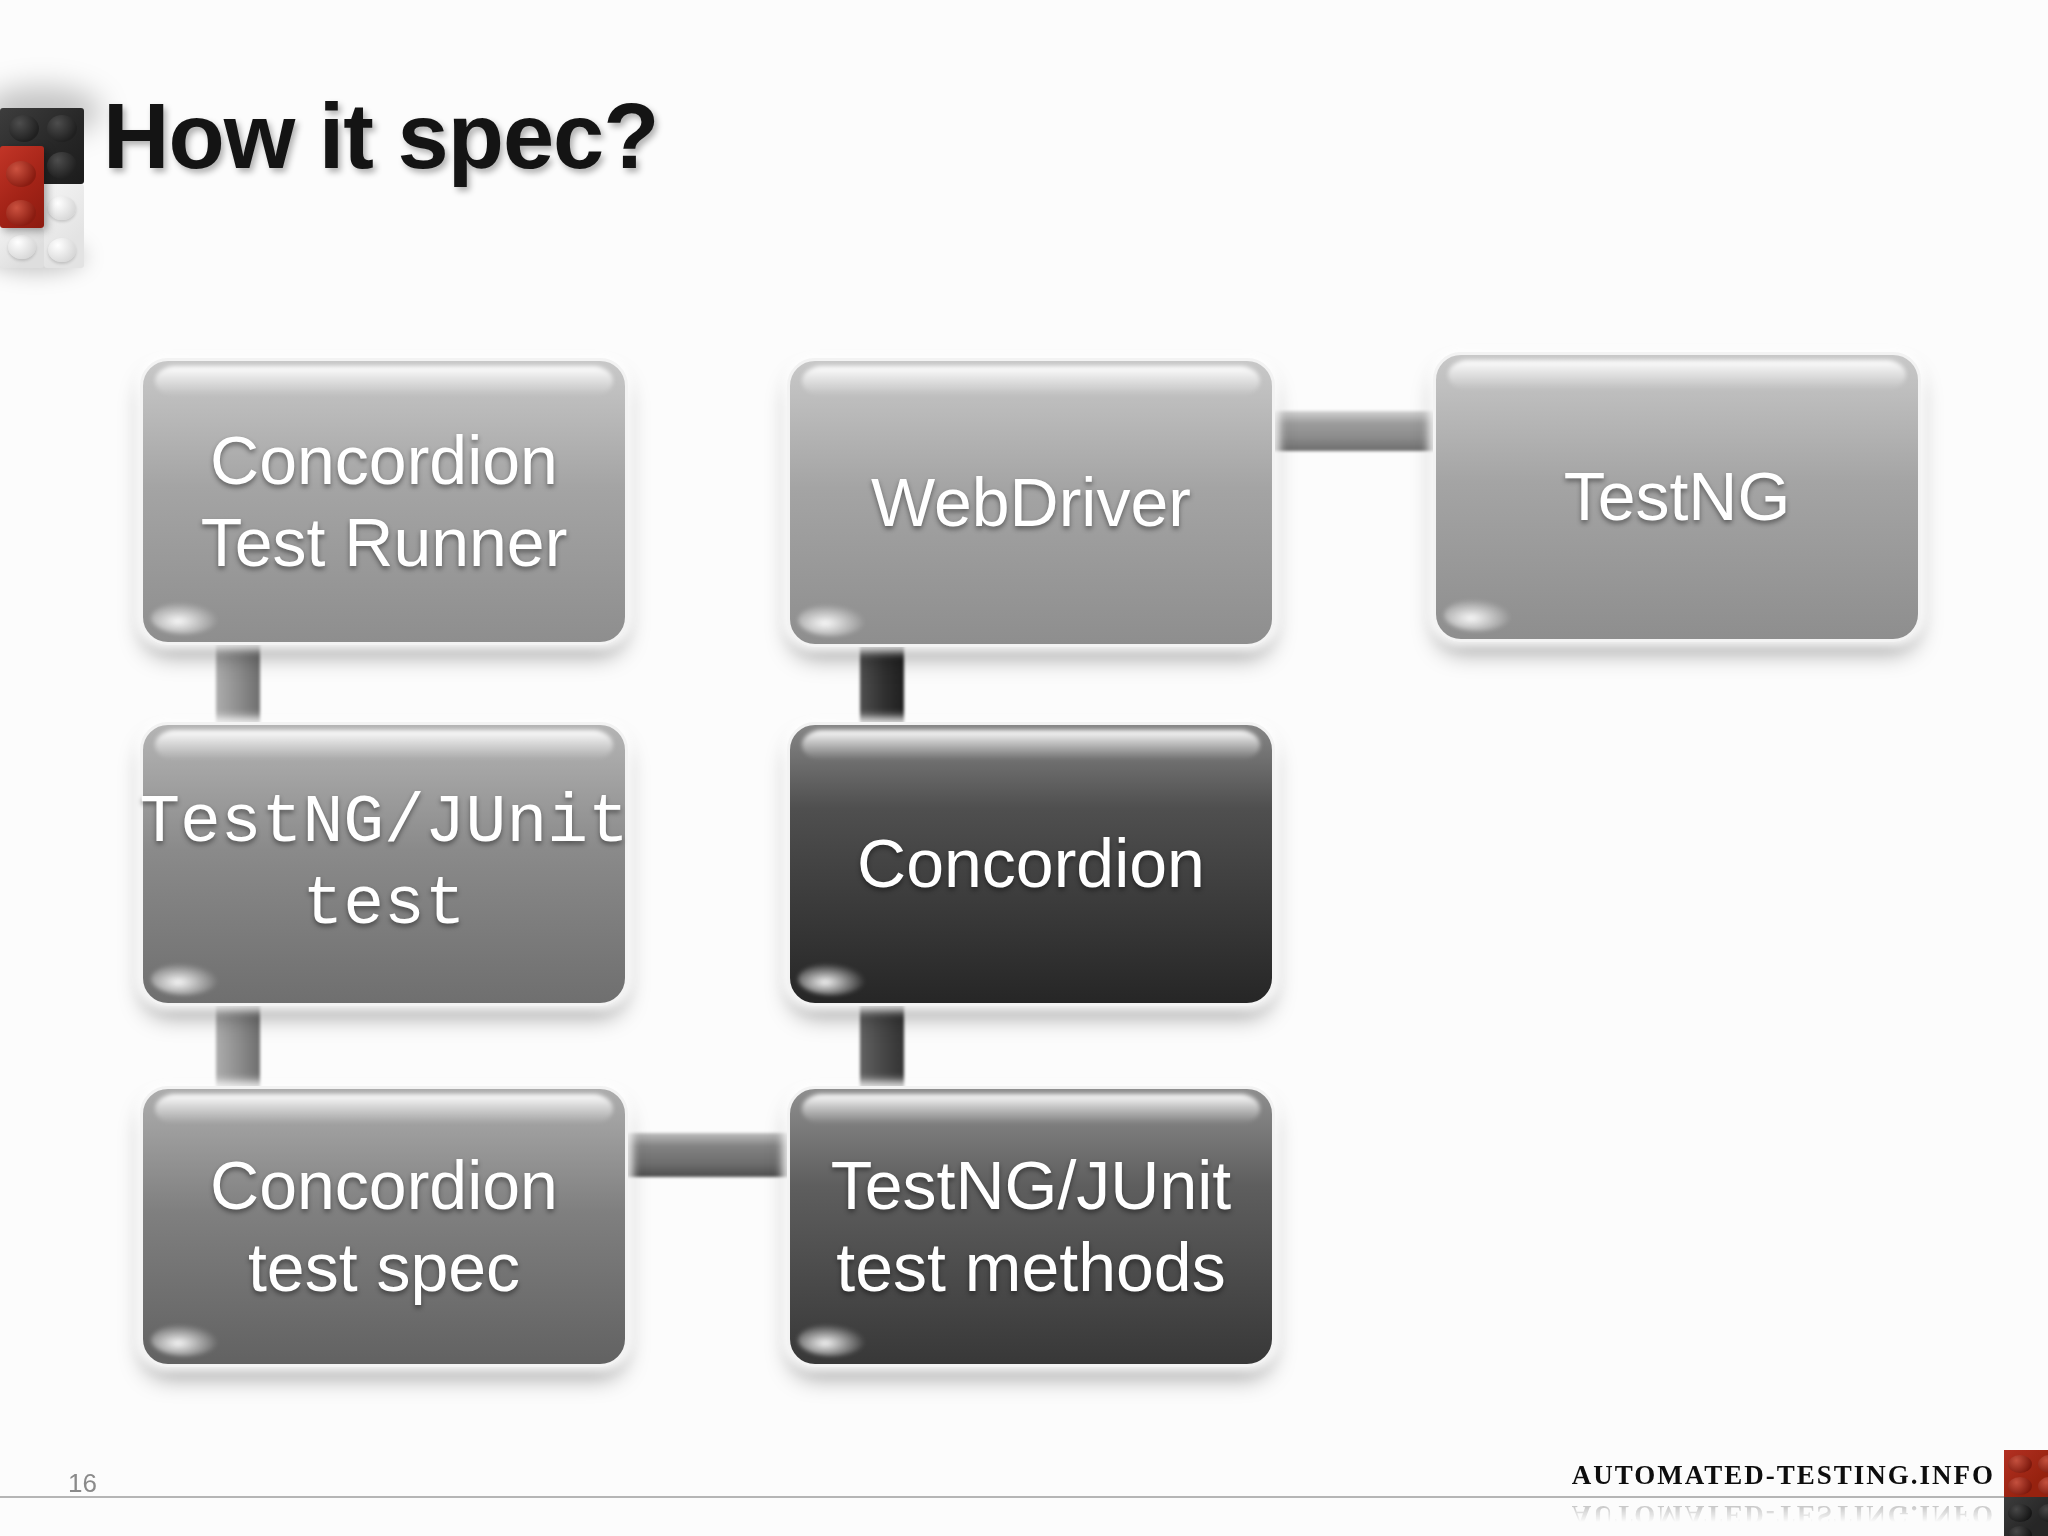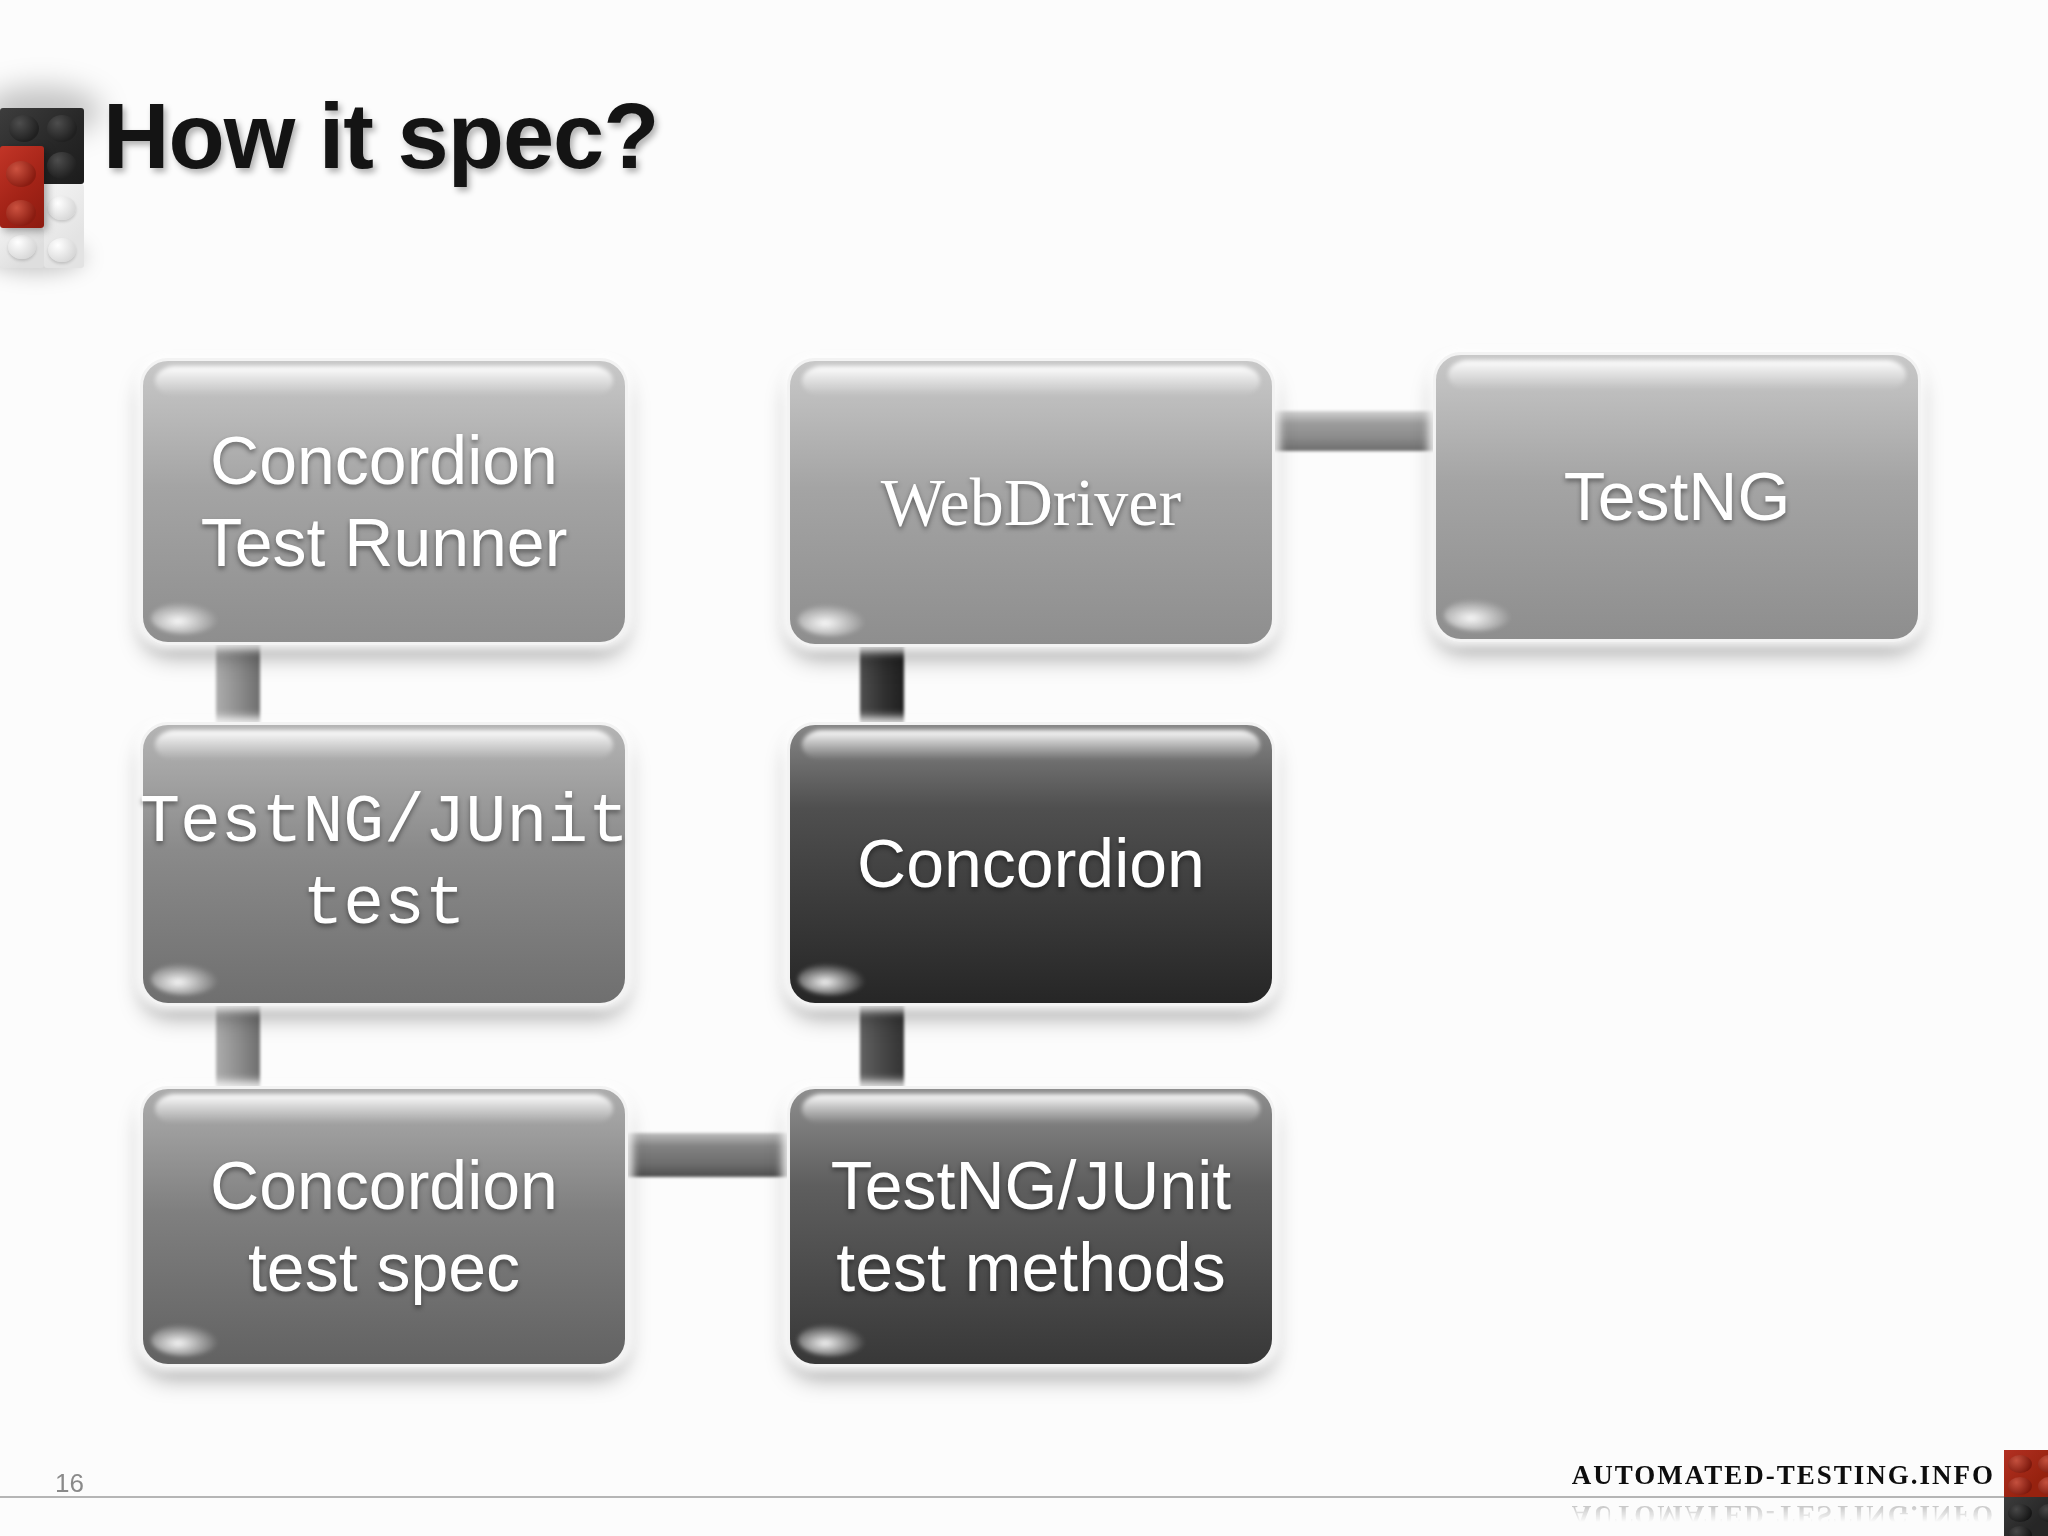--- a/index.html
+++ b/index.html
@@ -74,35 +74,35 @@
   }
   .tone-light   {background:linear-gradient(180deg,#c8c8c8 0%,#a4a4a4 45%,#8e8e8e 100%);}
   .tone-medium  {background:linear-gradient(180deg,#b4b4b4 0%,#8a8a8a 45%,#6f6f6f 100%);}
   .tone-medium2 {background:linear-gradient(180deg,#adadad 0%,#7f7f7f 45%,#626262 100%);}
   .tone-dark    {background:linear-gradient(180deg,#8e8e8e 0%,#5e5e5e 35%,#383838 100%);}
   .tone-darkest {background:linear-gradient(180deg,#868686 0%,#4f4f4f 30%,#262626 100%);}
 
   #box-runner  {left:140px;top:358px;width:488px;height:287px;align-items:center;}
   #box-test    {left:140px;top:722px;width:488px;height:284px;font-family:Liberation Mono, monospace;}
   #box-spec    {left:140px;top:1086px;width:488px;height:281px;}
-  #box-webdriver{left:787px;top:358px;width:488px;height:289px;font-family:Liberation Serif, serif;}
+  #box-webdriver{left:787px;top:358px;width:488px;height:289px;}
   #box-pageobject{left:787px;top:722px;width:488px;height:284px;}
   #box-methods {left:787px;top:1086px;width:488px;height:281px;}
   #box-browser {left:1433px;top:352px;width:488px;height:290px;}
 
   #conn-runner-test {left:216px;top:636px;width:44px;height:94px;}
   #conn-test-spec   {left:216px;top:998px;width:44px;height:94px;}
   #conn-webdriver-pageobject{left:860px;top:640px;width:44px;height:88px;}
   #conn-pageobject-methods  {left:860px;top:998px;width:44px;height:94px;}
   #conn-webdriver-browser   {left:1262px;top:411px;width:176px;height:40px;}
   #conn-spec-methods        {left:618px;top:1133px;width:176px;height:44px;}
 
   
   .footer-line{position:absolute;left:0;top:1496px;width:2048px;height:2px;background:#b5b5b5;}
-  .page-number{position:absolute;left:55px;top:1468px;font-size:26px;color:#8a8a8a;}
+  .page-number{position:absolute;left:68px;top:1468px;font-size:26px;color:#8a8a8a;}
   .brand{
     position:absolute;right:53px;top:1460px;
     font-family:"Liberation Serif", serif;font-weight:bold;
     font-size:27px;letter-spacing:2px;color:#0e0e0e;white-space:nowrap;
   }
   .brand-reflection{
     position:absolute;right:53px;top:1499px;
     font-family:"Liberation Serif", serif;font-weight:bold;
     font-size:27px;letter-spacing:2px;color:#0e0e0e;white-space:nowrap;
     transform:scaleY(-1);opacity:0.35;

